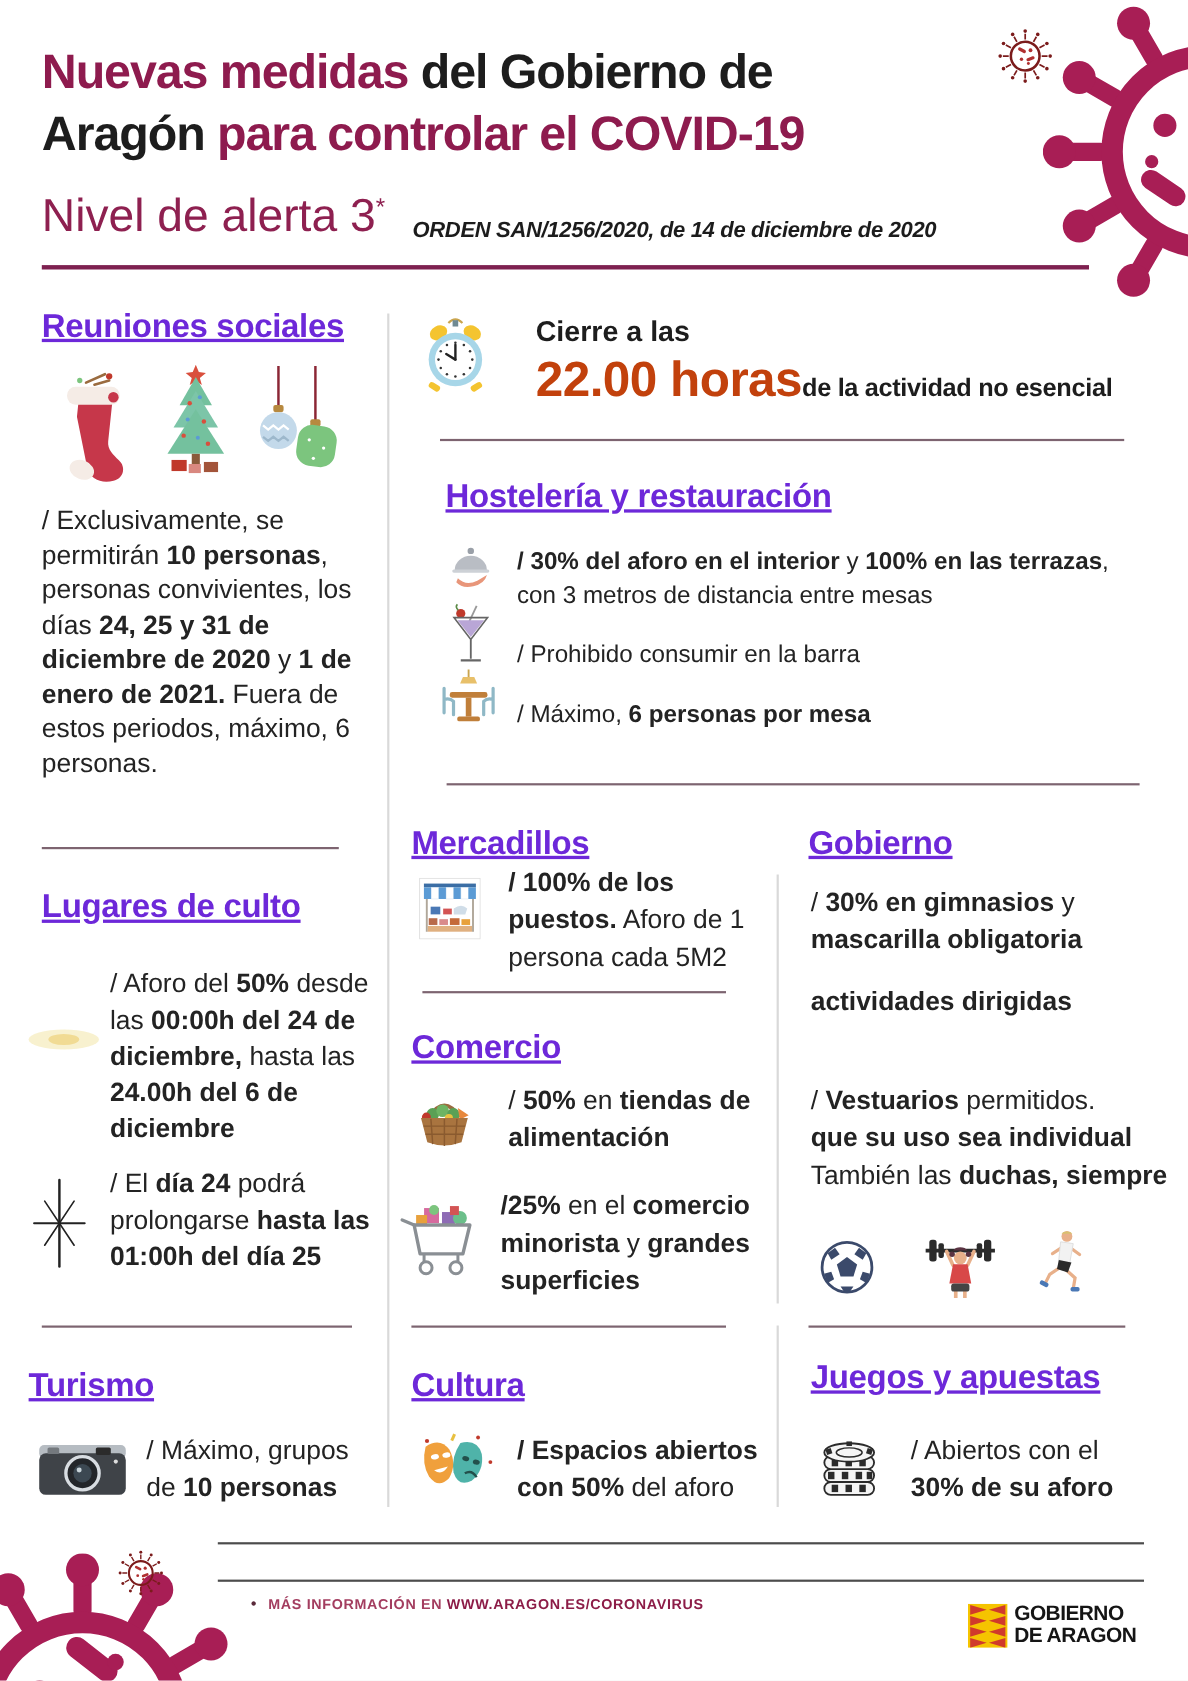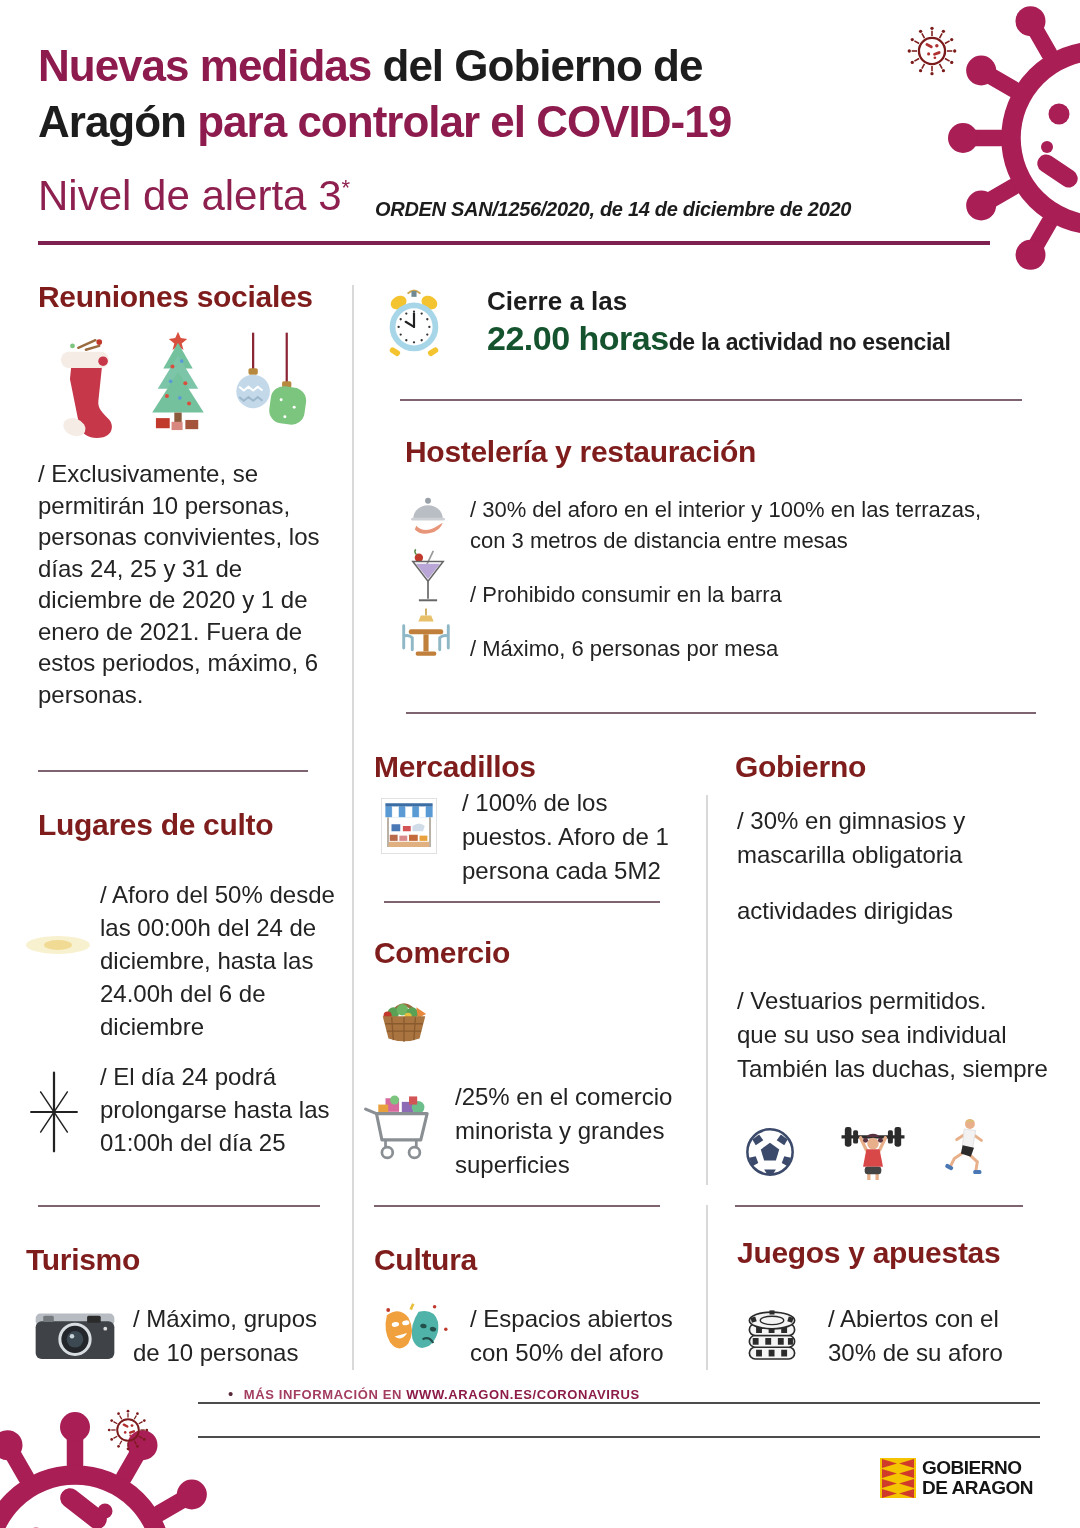--- a/index.html
+++ b/index.html
@@ -11,29 +11,29 @@
   .title .accent{color:#8e1b4e;font-weight:800;}
   .alert{font-size:42px;font-weight:400;color:#8e2050;letter-spacing:0;}
   .alert sup{font-size:22px;}
   .order{font-size:20px;font-style:italic;font-weight:700;color:#1c1c1c;letter-spacing:-0.3px;}
   
   .rule{background:#7e2150;height:4px;}
   .rule-thin{background:#7d6470;height:2px;}
   .rule-dark{background:#4c4c4c;height:2px;}
   .vrule{background:#d9d9d9;width:2px;}
   
-  .h2{font-size:30px;font-weight:800;color:#7f1d1d;letter-spacing:-0.3px;white-space:nowrap;}
+  .h2{font-size:30px;font-weight:800;color:#6d28d9;letter-spacing:-0.3px;white-space:nowrap;text-decoration:underline;}
   
   .txt{font-size:24px;line-height:33px;}
   .tline{white-space:nowrap;}
-  .b{font-weight:400;}
+  .b{font-weight:700;}
   .r{font-weight:500;}
   
   .c1{font-size:26px;font-weight:700;color:#1d1d1d;}
-  .time{font-size:34px;font-weight:800;color:#14532d;letter-spacing:-0.5px;}
+  .time{font-size:45px;font-weight:800;color:#c2410c;letter-spacing:-0.5px;}
   .c3{font-size:23px;font-weight:700;color:#1d1d1d;margin-left:0;letter-spacing:-0.3px;}
   
   .finfo{font-size:13px;letter-spacing:0.6px;white-space:nowrap;}
   .finfo .dot{color:#5a2a3a;margin-right:10px;font-size:15px;}
   .finfo .pre{color:#a33d5f;font-weight:700;}
   .finfo .url{color:#8c1c47;font-weight:800;}
   .logo-text{font-size:19px;line-height:20px;font-weight:800;color:#151515;letter-spacing:-0.5px;white-space:nowrap;}
 </style>
 </head>
 <body>
@@ -373,20 +373,24 @@
       <circle cx="38" cy="29" r="4.5" fill="#e8c040"></circle>
     <path d="M7,29 L59,29 L52,56 Q33,63 14,56 Z" fill="#a9743f"></path>
     <g stroke="#8a5a2f" stroke-width="1.6">
       <line x1="10" y1="38" x2="56" y2="38"></line>
         <line x1="12" y1="47" x2="54" y2="47"></line>
       <line x1="18" y1="30" x2="20" y2="58"></line>
         <line x1="33" y1="30" x2="33" y2="60"></line>
         <line x1="47" y1="30" x2="45" y2="58"></line>
     </g>
   </svg>
+  <div class="abs txt" style="left:462px;top:984px;line-height:34px">
+      <div class="tline"><span class="r">/ </span><span class="b">50%</span><span class="r"> en </span><span class="b">tiendas de</span></div>
+      <div class="tline"><span class="b">alimentación</span></div>
+    </div>
 
   <svg class="abs" style="left:362px;top:1094px" width="76" height="70" viewBox="0 0 84 76">
     <rect x="26" y="4" width="15" height="15" fill="#d66a9e"></rect>
       <rect x="44" y="8" width="13" height="12" fill="#8e6bb5"></rect>
     <circle cx="62" cy="14" r="7" fill="#6bbf8a"></circle>
       <rect x="18" y="11" width="11" height="10" fill="#e8a13c"></rect>
     <circle cx="36" cy="6" r="5" fill="#7cc57e"></circle>
       <rect x="52" y="2" width="9" height="9" fill="#d35454"></rect>
     <line x1="4" y1="16" x2="16" y2="21" stroke="#8a8f94" stroke-width="3.4" stroke-linecap="round"></line>
     <polygon points="16,21 72,21 65,50 22,50" fill="none" stroke="#8a8f94" stroke-width="3.4" stroke-linejoin="round"></polygon>
@@ -530,21 +534,21 @@
       <rect x="50" y="18" width="6" height="6" fill="#2b2b2b" transform="rotate(18 53 21)"></rect>
       <rect x="28" y="10" width="6" height="5" fill="#2b2b2b"></rect>
     </g>
   </svg>
   <div class="abs txt" style="left:828px;top:1302px;line-height:34px">
       <div class="tline"><span class="r">/ Abiertos con el</span></div>
       <div class="tline"><span class="b">30% de su aforo</span></div>
     </div>
 
   <div class="abs rule-dark" style="left:198px;top:1402px;width:842px"></div>
-  <div class="abs finfo" style="left:228px;top:1385px">
+  <div class="abs finfo" style="left:228px;top:1450px">
     <span class="dot">•</span><span class="pre">MÁS INFORMACIÓN EN </span><span class="url">WWW.ARAGON.ES/CORONAVIRUS</span>
   </div>
   <div class="abs rule-dark" style="left:198px;top:1436px;width:842px"></div>
 
   <svg class="abs" style="left:-75px;top:1412px" width="300" height="300">
       <use href="#virus"></use>
     </svg>
   <svg class="abs" style="left:104px;top:1406px" width="48" height="48">
       <use href="#virus-o"></use>
     </svg>

